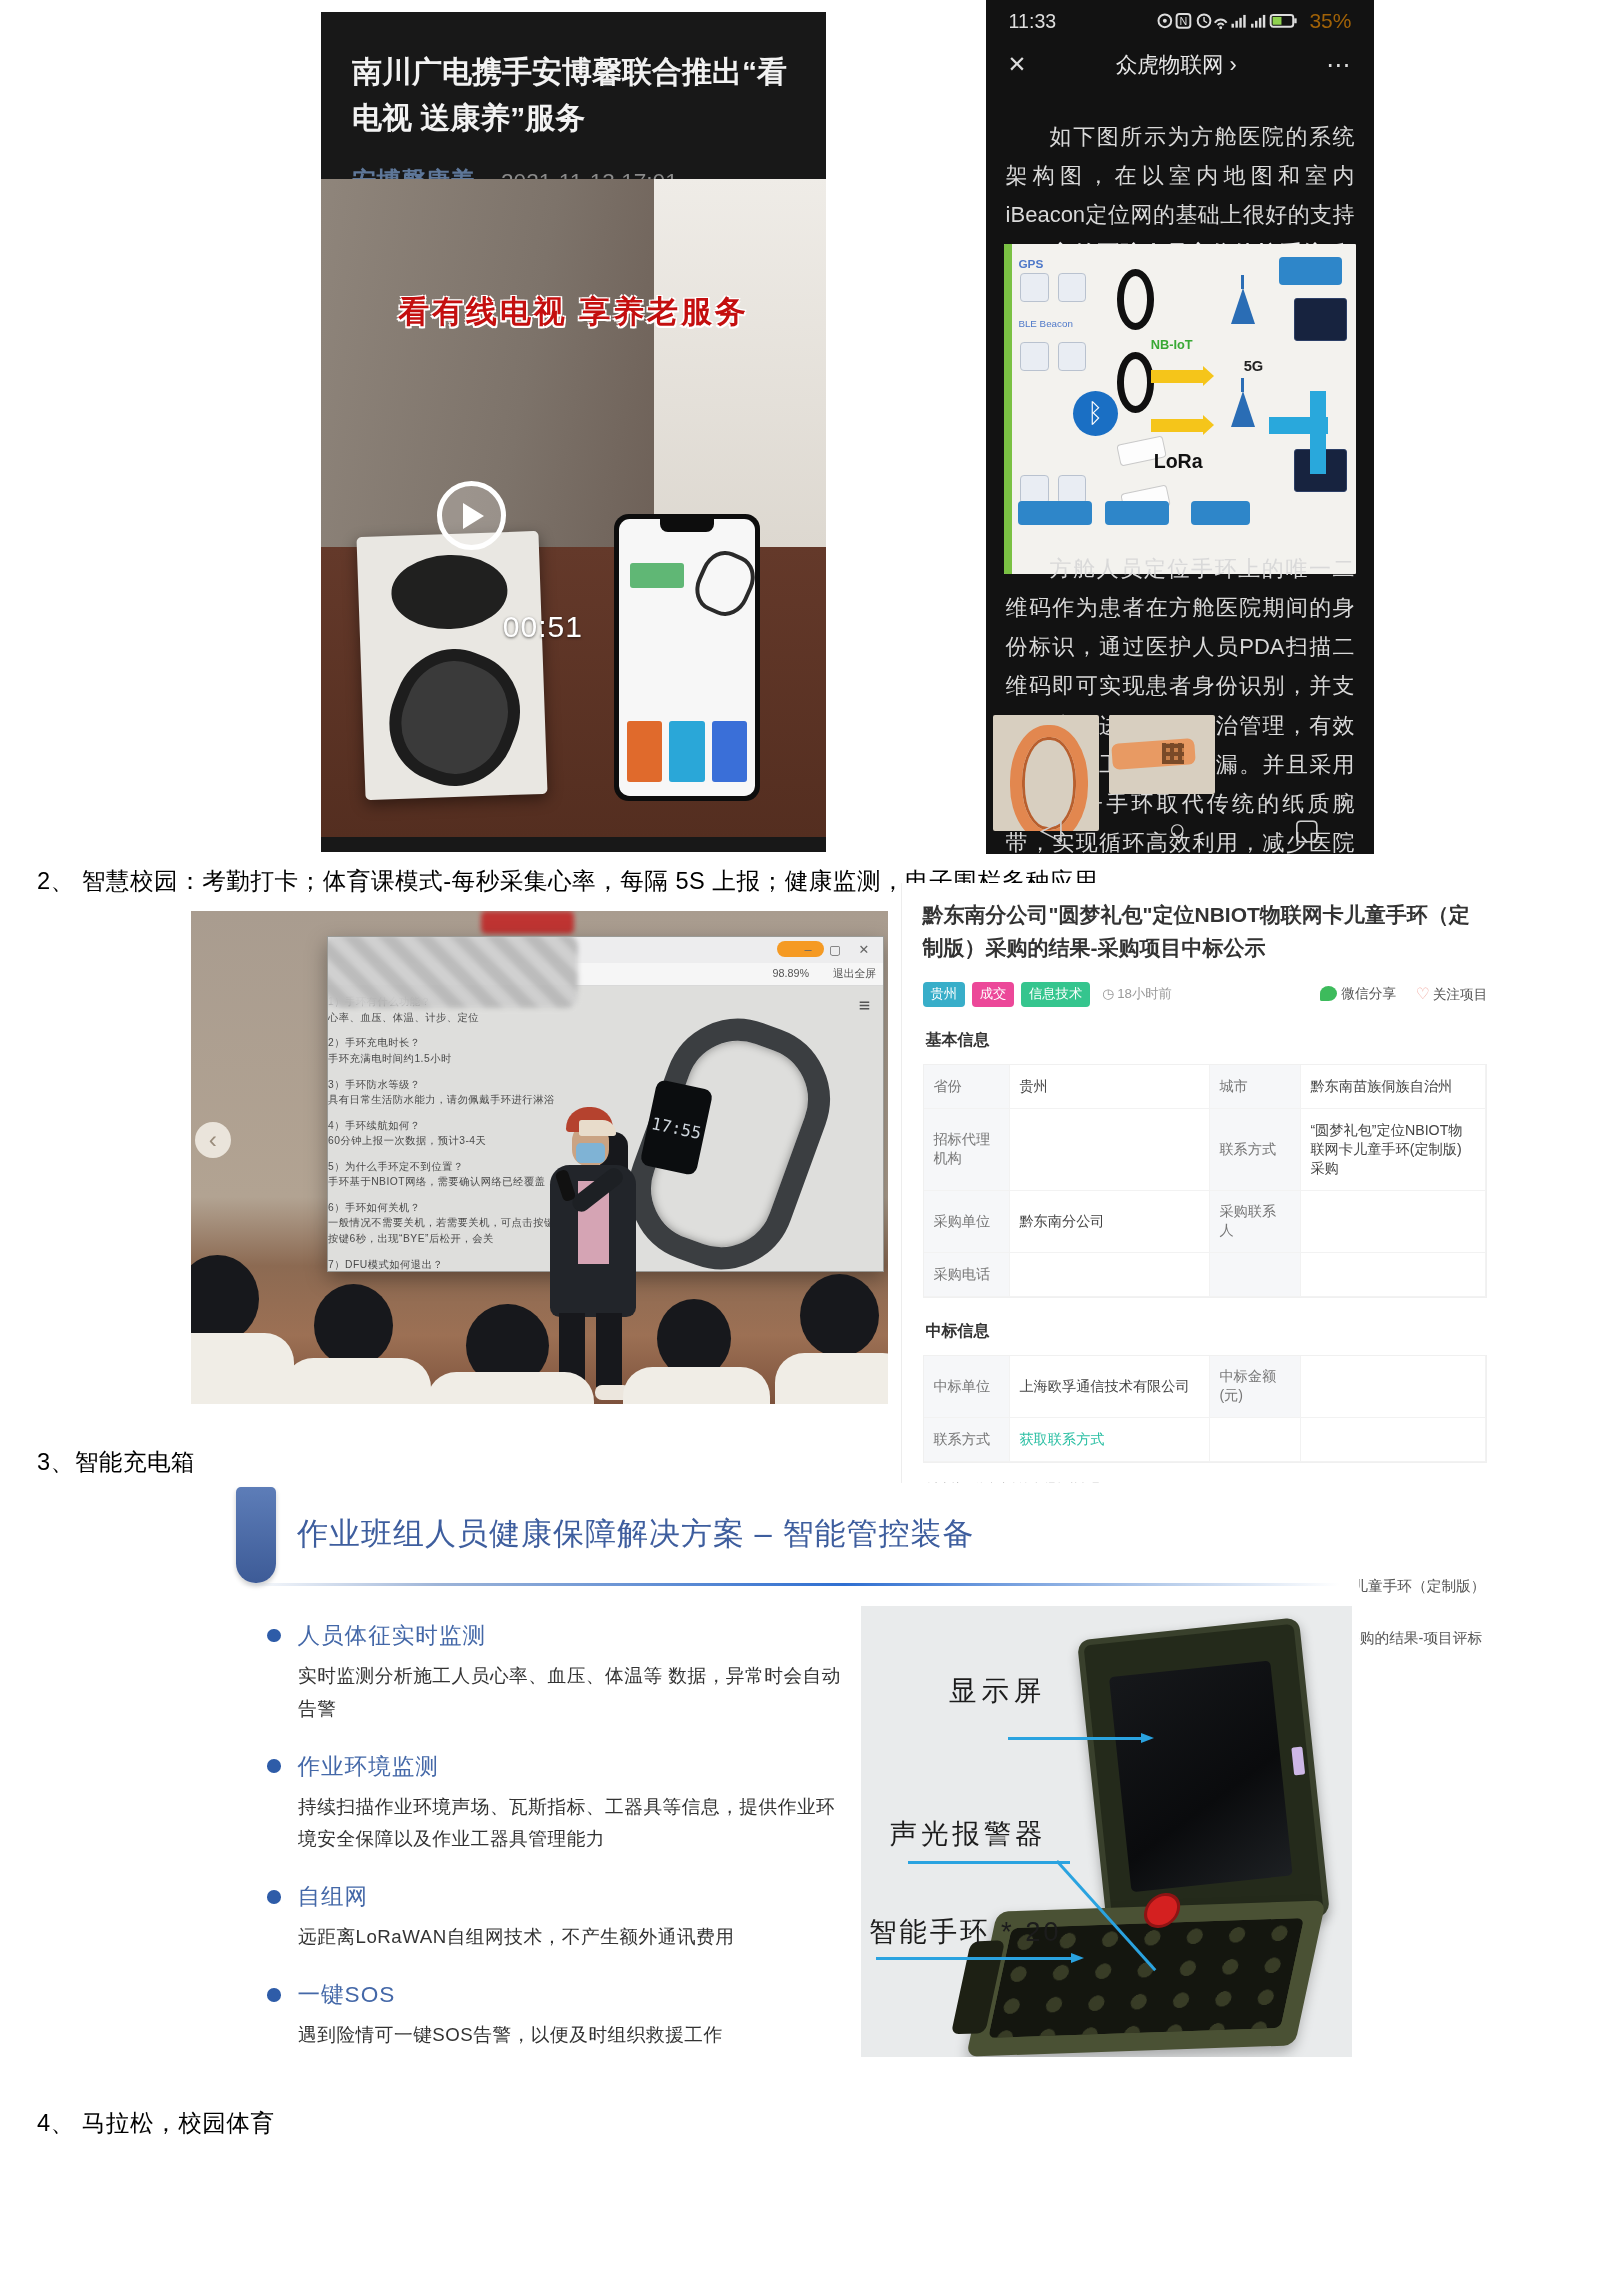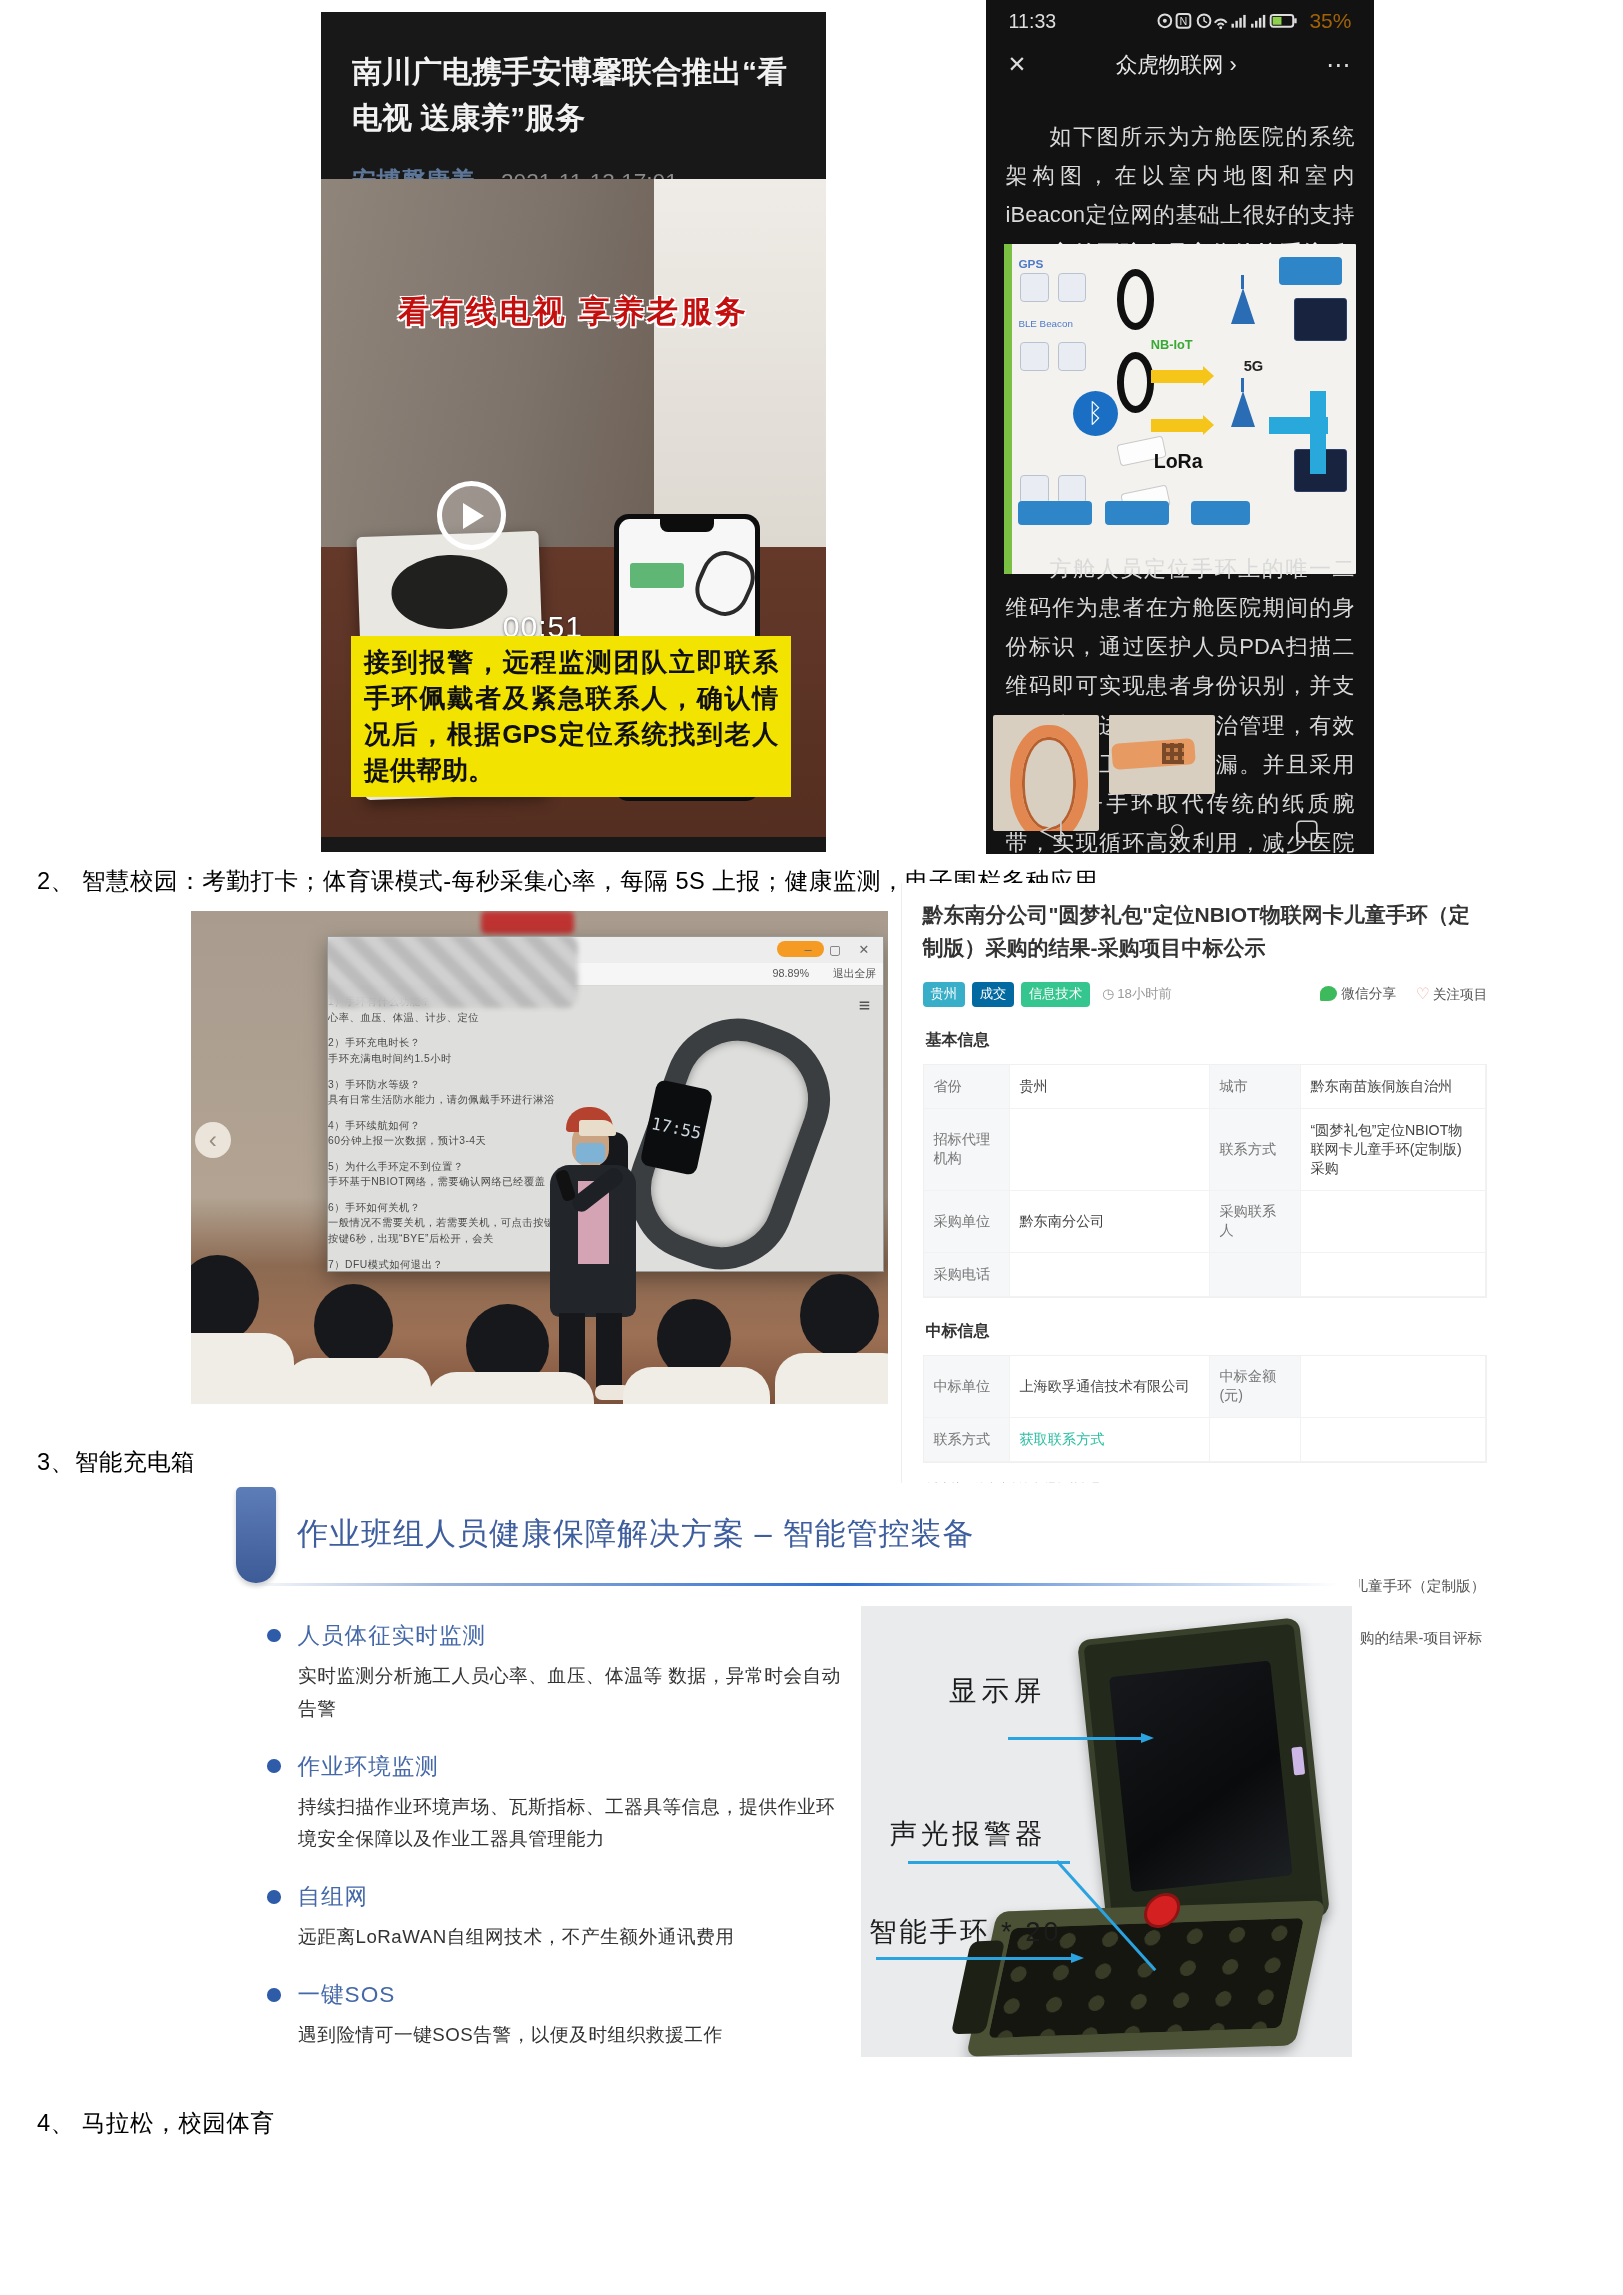--- a/index.html
+++ b/index.html
@@ -125,21 +125,21 @@
   .head{background:#17181c;border-radius:50%;}
   .shoulder{background:#f0ede6;border-radius:29.4px 29.4px 0 0;}
 
   
   #procure{left:901px;top:883px;width:606px;background:#ffffff;border-left:1px solid #ededed;box-sizing:border-box;
            padding:14.7px 19.6px 14.7px 20.6px;}
   #procure .ptitle{font-size:21px;font-weight:bold;color:#333;line-height:1.6;}
   .tagRow{display:flex;align-items:center;margin-top:16.7px;}
   .tag{font-size:13.3px;color:#fff;border-radius:3.9px;padding:3.9px 7.9px;margin-right:6.9px;}
   .tag.blue{background:#38aec9;}
-  .tag.orange{background:#0369a1;}
+  .tag.orange{background:#ec4899;}
   .tag.green{background:#35c58e;}
   .timeAgo{font-size:13.3px;color:#999;margin-left:4.9px;}
   .tagRight{margin-left:auto;display:flex;align-items:center;gap:19.6px;font-size:13.7px;color:#555;}
   .wxIcon{display:inline-block;width:17.7px;height:15.7px;background:#3dbb5c;border-radius:50% 50% 50% 10%;margin-right:3.9px;vertical-align:-2.9px;}
   .heartIcon{color:#f0a9a0;font-size:15.7px;margin-right:2.9px;}
   .tabRow{display:flex;margin-top:21.6px;border-bottom:1.5px solid #eeeeee;}
   .ptab{width:147px;text-align:center;font-size:15px;padding-bottom:11.8px;color:#555;position:relative;}
   .ptab.active{color:#2abfa3;}
   .ptab.active:after{content:"";position:absolute;left:19.6px;right:19.6px;bottom:-1.5px;height:2.9px;background:#2abfa3;}
   .psection{font-size:16px;font-weight:bold;color:#333;margin:22.6px 0 12.8px 2.9px;}
@@ -217,21 +217,20 @@
           <div style="background:#e06a2c;"></div>
           <div style="background:#2aa7d8;"></div>
           <div style="background:#3a6fd8;"></div>
         </div>
       </div>
     </div>
     <div class="vplay abs">
         <span></span>
       </div>
     <div class="vtime abs">00:51</div>
-    <div class="vcaption abs">接到报警，远程监测团队立即联系手环佩戴者及紧急联系人，确认情况后，根据GPS定位系统找到老人提供帮助。</div>
   </div>
 </div>
 
 <div id="iotPhone" class="abs">
   <div class="statusbar abs">
     <span class="stime">11:33</span>
     <span class="sicons">
       <svg width="147" height="21.6" viewBox="0 0 300 44">
         <circle cx="16" cy="22" r="13" fill="none" stroke="#ddd" stroke-width="4"></circle>
           <circle cx="16" cy="22" r="4" fill="#ddd"></circle>

